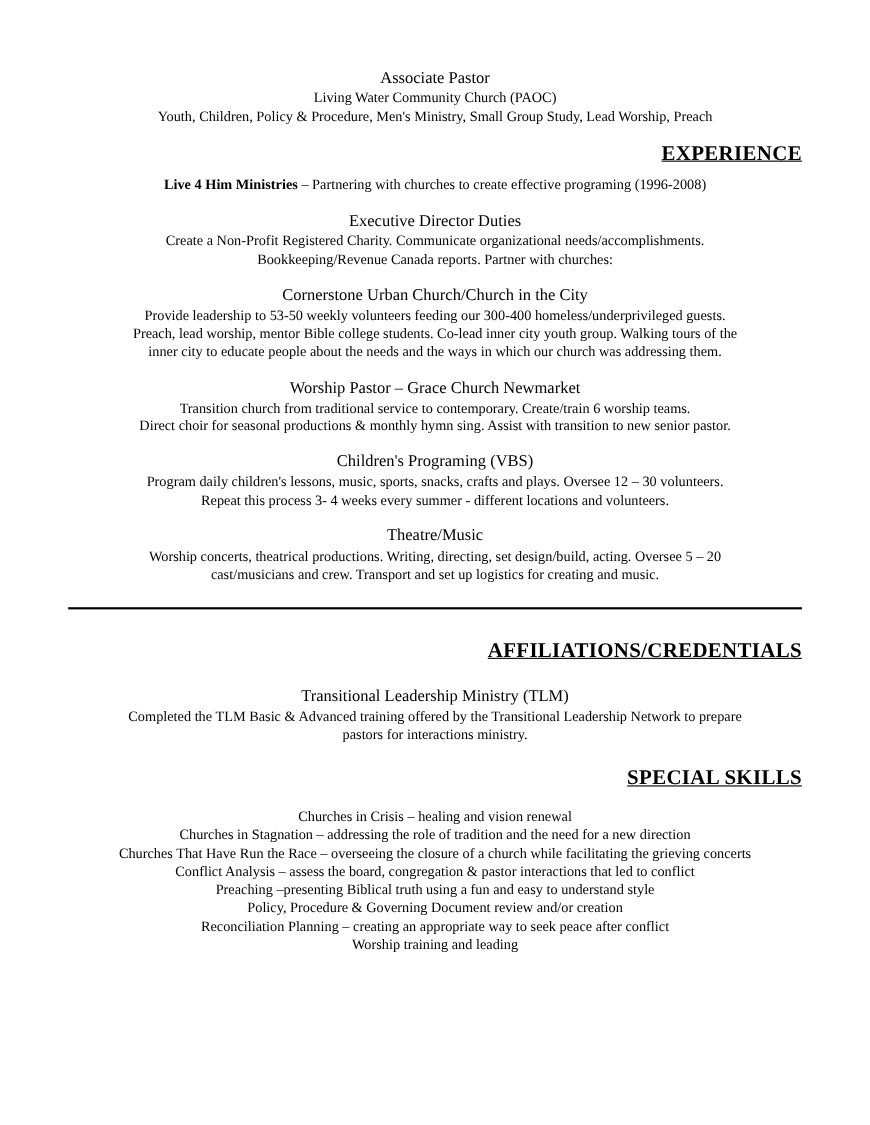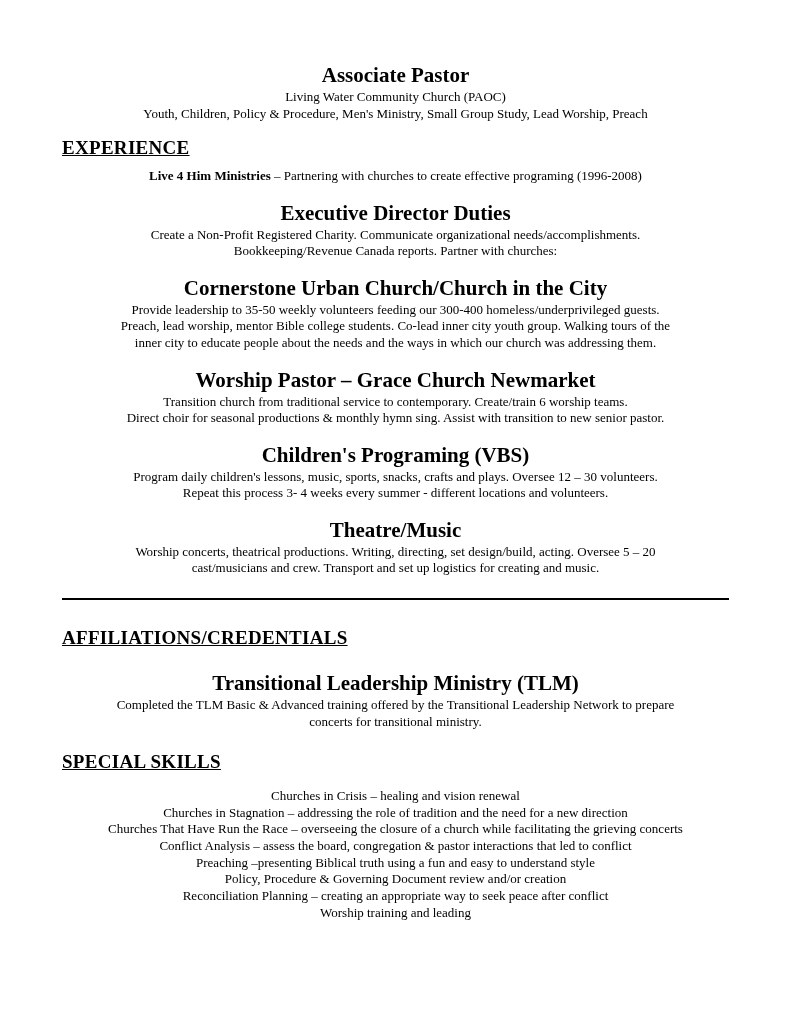--- a/index.html
+++ b/index.html
@@ -22,25 +22,25 @@
     padding: 62px 62px 0 62px;
     overflow: hidden;
   }
   .line {
     text-align: center;
     font-size: 13px;
     line-height: 1.28;
   }
   .bold { font-weight: bold; }
   .head-bold {
-    font-weight: bold;
-    font-size: 21px;
+    font-weight: normal;
+    font-size: 15px;
   }
   .section-title {
-    text-align: left;
+    text-align: right;
     font-weight: bold;
     font-size: 19px;
     text-decoration: underline;
     letter-spacing: 0.3px;
   }
   .gap-sm { height: 9px; }
   .gap-md { height: 15px; }
   .gap-lg { height: 21px; }
   .gap-xl { height: 27px; }
   .hr {
@@ -77,21 +77,21 @@
   <div>
     <div class="line head-bold">Executive Director Duties</div>
     <div class="line">Create a Non-Profit Registered Charity. Communicate organizational needs/accomplishments.</div>
     <div class="line">Bookkeeping/Revenue Canada reports. Partner with churches:</div>
   </div>
 
   <div class="gap-md"></div>
 
   <div>
     <div class="line head-bold">Cornerstone Urban Church/Church in the City</div>
-    <div class="line">Provide leadership to 35-50 weekly volunteers feeding our 300-400 homeless/underprivileged guests.</div>
+    <div class="line">Provide leadership to 53-50 weekly volunteers feeding our 300-400 homeless/underprivileged guests.</div>
     <div class="line">Preach, lead worship, mentor Bible college students. Co-lead inner city youth group. Walking tours of the</div>
     <div class="line">inner city to educate people about the needs and the ways in which our church was addressing them.</div>
   </div>
 
   <div class="gap-md"></div>
 
   <div>
     <div class="line head-bold">Worship Pastor – Grace Church Newmarket</div>
     <div class="line">Transition church from traditional service to contemporary. Create/train 6 worship teams.</div>
     <div class="line">Direct choir for seasonal productions &amp; monthly hymn sing. Assist with transition to new senior pastor.</div>
@@ -119,21 +119,21 @@
 
   <div class="gap-xl"></div>
 
   <div class="section-title">AFFILIATIONS/CREDENTIALS</div>
 
   <div class="gap-lg"></div>
 
   <div>
     <div class="line head-bold">Transitional Leadership Ministry (TLM)</div>
     <div class="line">Completed the TLM Basic &amp; Advanced training offered by the Transitional Leadership Network to prepare</div>
-    <div class="line">concerts for transitional ministry.</div>
+    <div class="line">pastors for interactions ministry.</div>
   </div>
 
   <div class="gap-lg"></div>
 
   <div class="section-title">SPECIAL SKILLS</div>
 
   <div class="gap-md"></div>
 
   <div class="tight">
     <div class="line">Churches in Crisis – healing and vision renewal</div>

